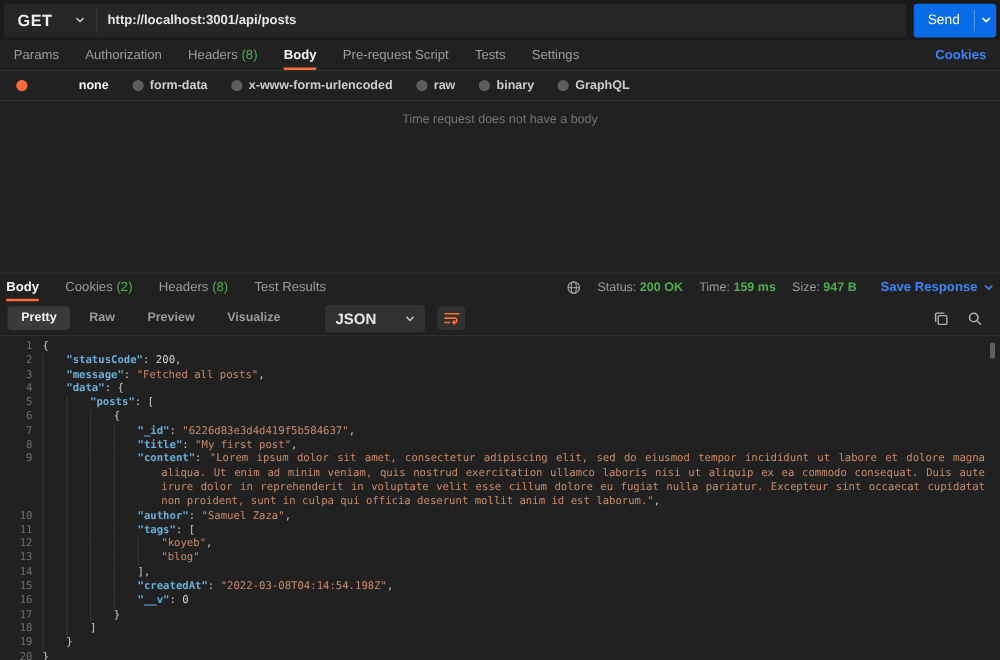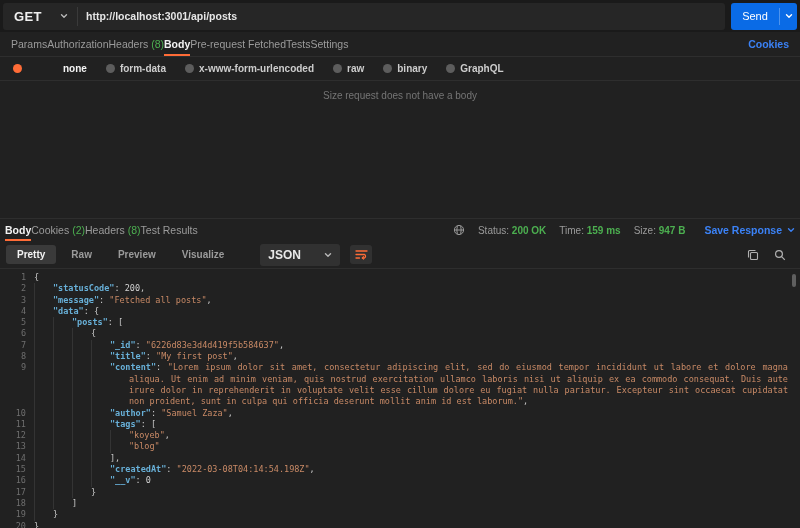--- a/index.html
+++ b/index.html
@@ -25,21 +25,21 @@
   .send-sep { width:1px; background:rgba(255,255,255,.28); margin:5px 0; }
   .send-caret { width:17px; display:flex; align-items:center; justify-content:center; }
 
   .chev { width:8px; height:8px; }
   .chev polyline { fill:none; stroke:#b8b8b8; stroke-width:1.4; stroke-linecap:round; stroke-linejoin:round; }
   .chev.white polyline { stroke:#fff; }
   .chev.blue polyline { stroke:#3b82f6; }
 
   
   .tabs-row { height:25px; display:flex; align-items:stretch; padding:0 11px; border-bottom:1px solid #2e2e2e; flex-shrink:0; }
-  .tabs { display:flex; align-items:stretch;justify-content:center; }
+  .tabs { display:flex; gap:21px; align-items:stretch;justify-content:center; }
   .tab { position:relative; display:flex; align-items:center; color:#9b9b9b; cursor:pointer; font-size:10.5px; white-space:nowrap; }
   .tab.active { color:#f3f3f3; font-weight:600; }
   .tab.active::after { content:""; position:absolute; left:0; right:0; bottom:0; height:2px; background:#ff6c37; }
   .tab .count { color:#4caf50; margin-left:3px; }
   .row-spacer { flex:1; }
   .cookies-link { display:flex; align-items:center; color:#3b82f6; font-weight:600; cursor:pointer; font-size:10.5px; }
 
   
   .radio-row { height:24px; display:flex; align-items:center; gap:19px; padding:0 13px; border-bottom:1px solid #2e2e2e; flex-shrink:0; }
   .radio-opt { display:flex; align-items:center; gap:5px; cursor:pointer; }
@@ -121,21 +121,21 @@
           <span>Authorization</span>
         </div>
         <div class="tab">
           <span>Headers</span>
           <span class="count">(8)</span>
         </div>
         <div class="tab active">
           <span>Body</span>
         </div>
         <div class="tab">
-          <span>Pre-request Fetched</span>
+          <span>Pre-request Script</span>
         </div>
         <div class="tab">
           <span>Tests</span>
         </div>
         <div class="tab">
           <span>Settings</span>
         </div>
       </div>
     <div class="row-spacer"></div>
     <div class="cookies-link">Cookies</div>
@@ -162,21 +162,21 @@
         <span class="radio-dot"></span>
         <span class="radio-label">binary</span>
       </div>
       <div class="radio-opt">
         <span class="radio-dot"></span>
         <span class="radio-label">GraphQL</span>
       </div>
     </div>
 
   <div class="empty-body">
-    <span class="empty-text">Size request does not have a body</span>
+    <span class="empty-text">Time request does not have a body</span>
   </div>
 
   <div class="resp-header">
     <div class="tabs" id="resp-tabs">
         <div class="tab active">
           <span>Body</span>
         </div>
         <div class="tab">
           <span>Cookies</span>
           <span class="count">(2)</span>

